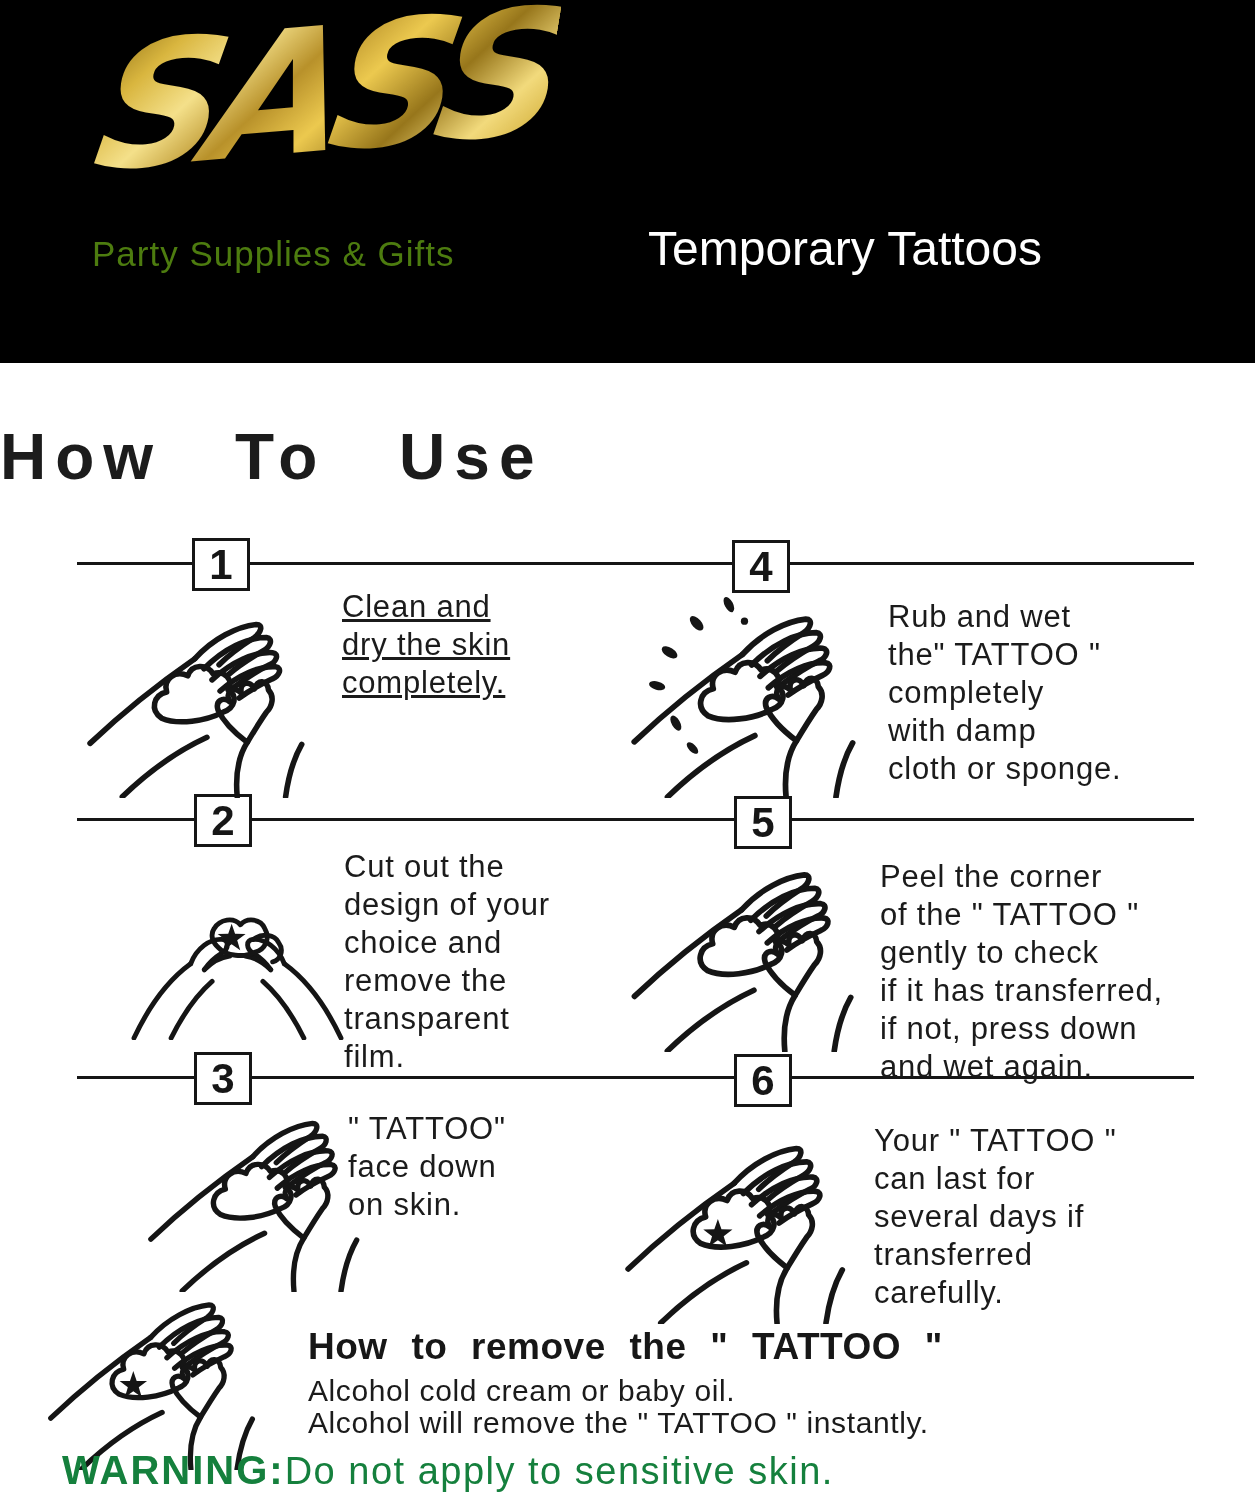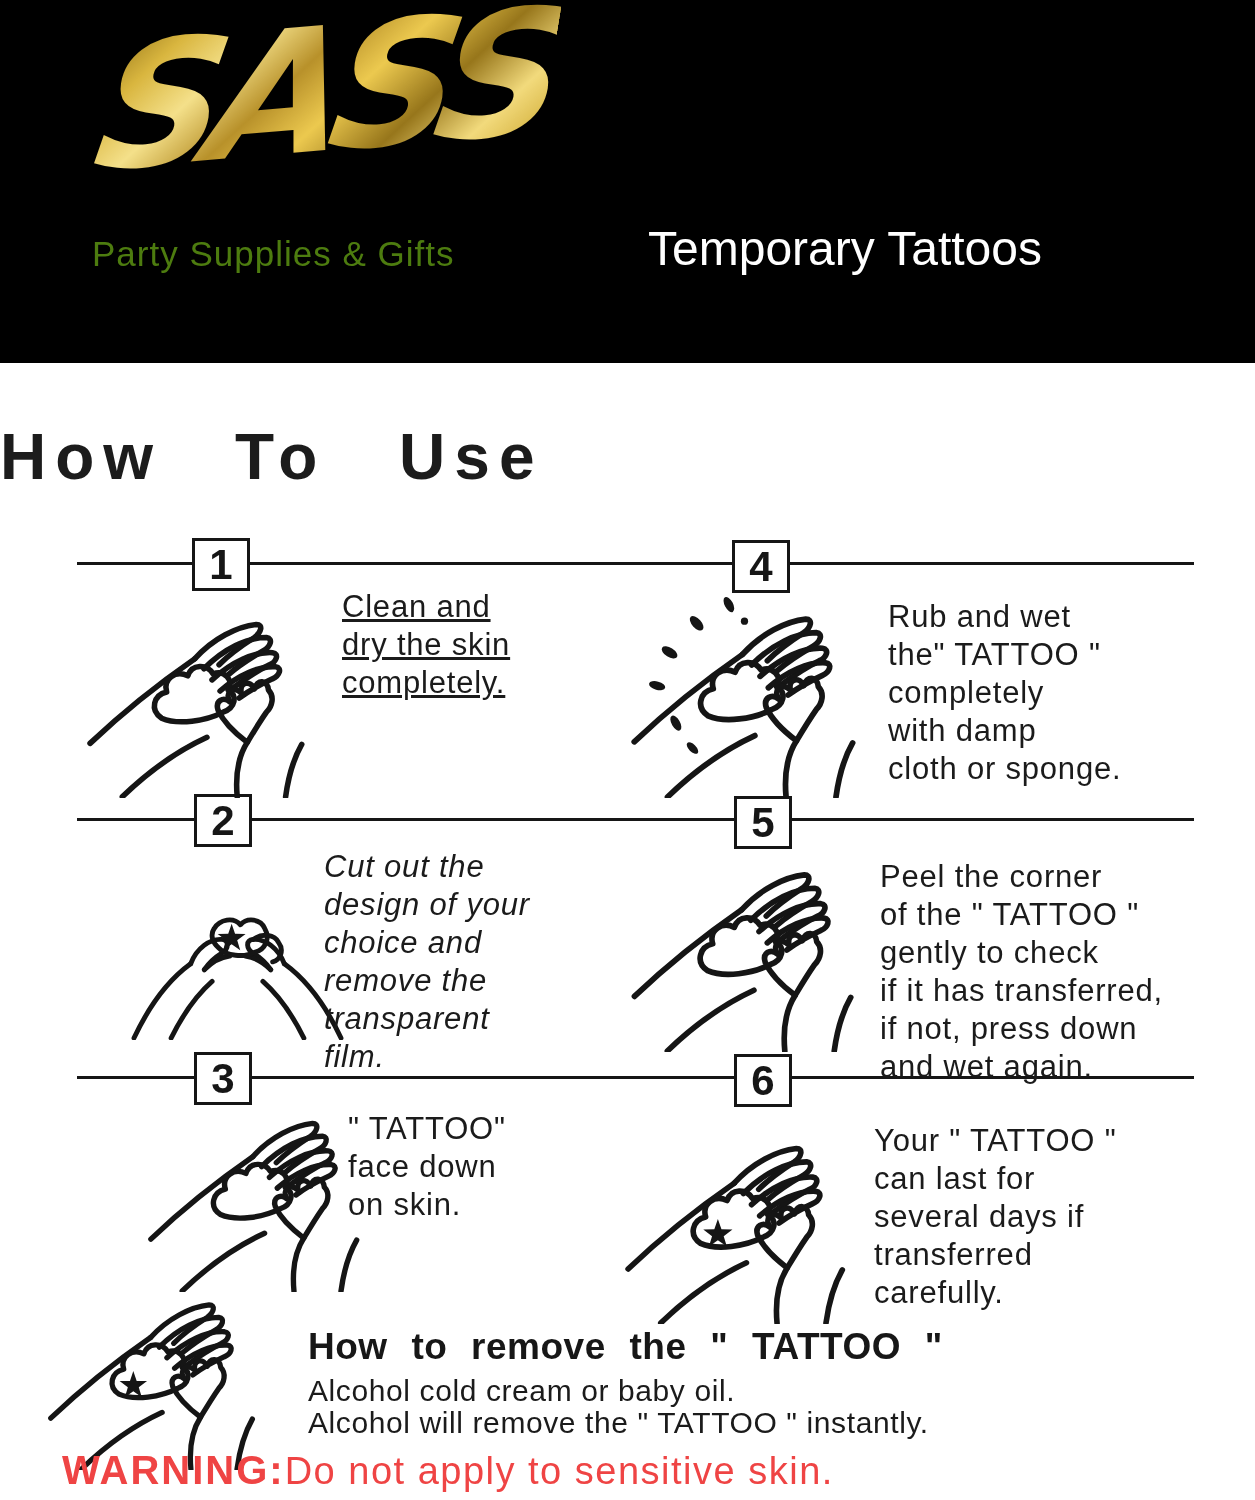--- a/index.html
+++ b/index.html
@@ -39,21 +39,21 @@
   .nb1 { left:192px; top:538px; } .nb4 { left:732px; top:540px; }
   .nb2 { left:194px; top:794px; } .nb5 { left:734px; top:796px; }
   .nb3 { left:194px; top:1052px; } .nb6 { left:734px; top:1054px; }
 
   
   .steptext {
     position:absolute; font-size:31px; line-height:38px; letter-spacing:0.8px;
     white-space:pre-line; color:#1b1b1b;
   }
   .t1 { left:342px; top:588px;text-decoration:underline; }
-  .t2 { left:324px; top:848px;font-style:italic; }
+  .t2 { left:344px; top:848px; }
   .t3 { left:348px; top:1110px; }
   .t4 { left:888px; top:598px; }
   .t5 { left:880px; top:858px; }
   .t6 { left:874px; top:1122px; }
 
   
   .illus { position:absolute; }
   .i1 { left:84px;  top:596px;  width:252px; height:202px; }
   .i4 { left:628px; top:590px;  width:260px; height:208px; }
   .i2 { left:130px; top:874px;  width:215px; height:166px; }
@@ -61,21 +61,21 @@
   .i3 { left:145px; top:1096px; width:245px; height:196px; }
   .i6 { left:622px; top:1120px; width:255px; height:204px; }
   .iR { left:45px;  top:1278px; width:240px; height:192px; }
 
   
   .rm-head { position:absolute; left:308px; top:1326px; font-size:37px; font-weight:700; word-spacing:13px; letter-spacing:0.5px; color:#171717; }
   .rm-line1 { position:absolute; left:308px; top:1374px; font-size:30px; letter-spacing:0.6px; }
   .rm-line2 { position:absolute; left:308px; top:1406px; font-size:30px; letter-spacing:0.6px; }
 
   
-  .warning { position:absolute; left:62px; top:1448px; font-size:38px; letter-spacing:1.5px; color:#ef4444; }
+  .warning { position:absolute; left:62px; top:1448px; font-size:38px; letter-spacing:1.5px; color:#15803d; }
   .warning .wlabel { font-weight:700; font-size:40px; letter-spacing:2px; }
 </style>
 </head>
 <body>
 
 <svg width="0" height="0" style="position:absolute" aria-hidden="true">
   <defs>
     <g id="handA" fill="none" stroke="#151515" stroke-width="5.5" stroke-linecap="round" stroke-linejoin="round">
       <path d="M6,146 C46,108 84,80 110,62"></path>
       <path d="M38,199 C66,172 96,152 122,140"></path>

